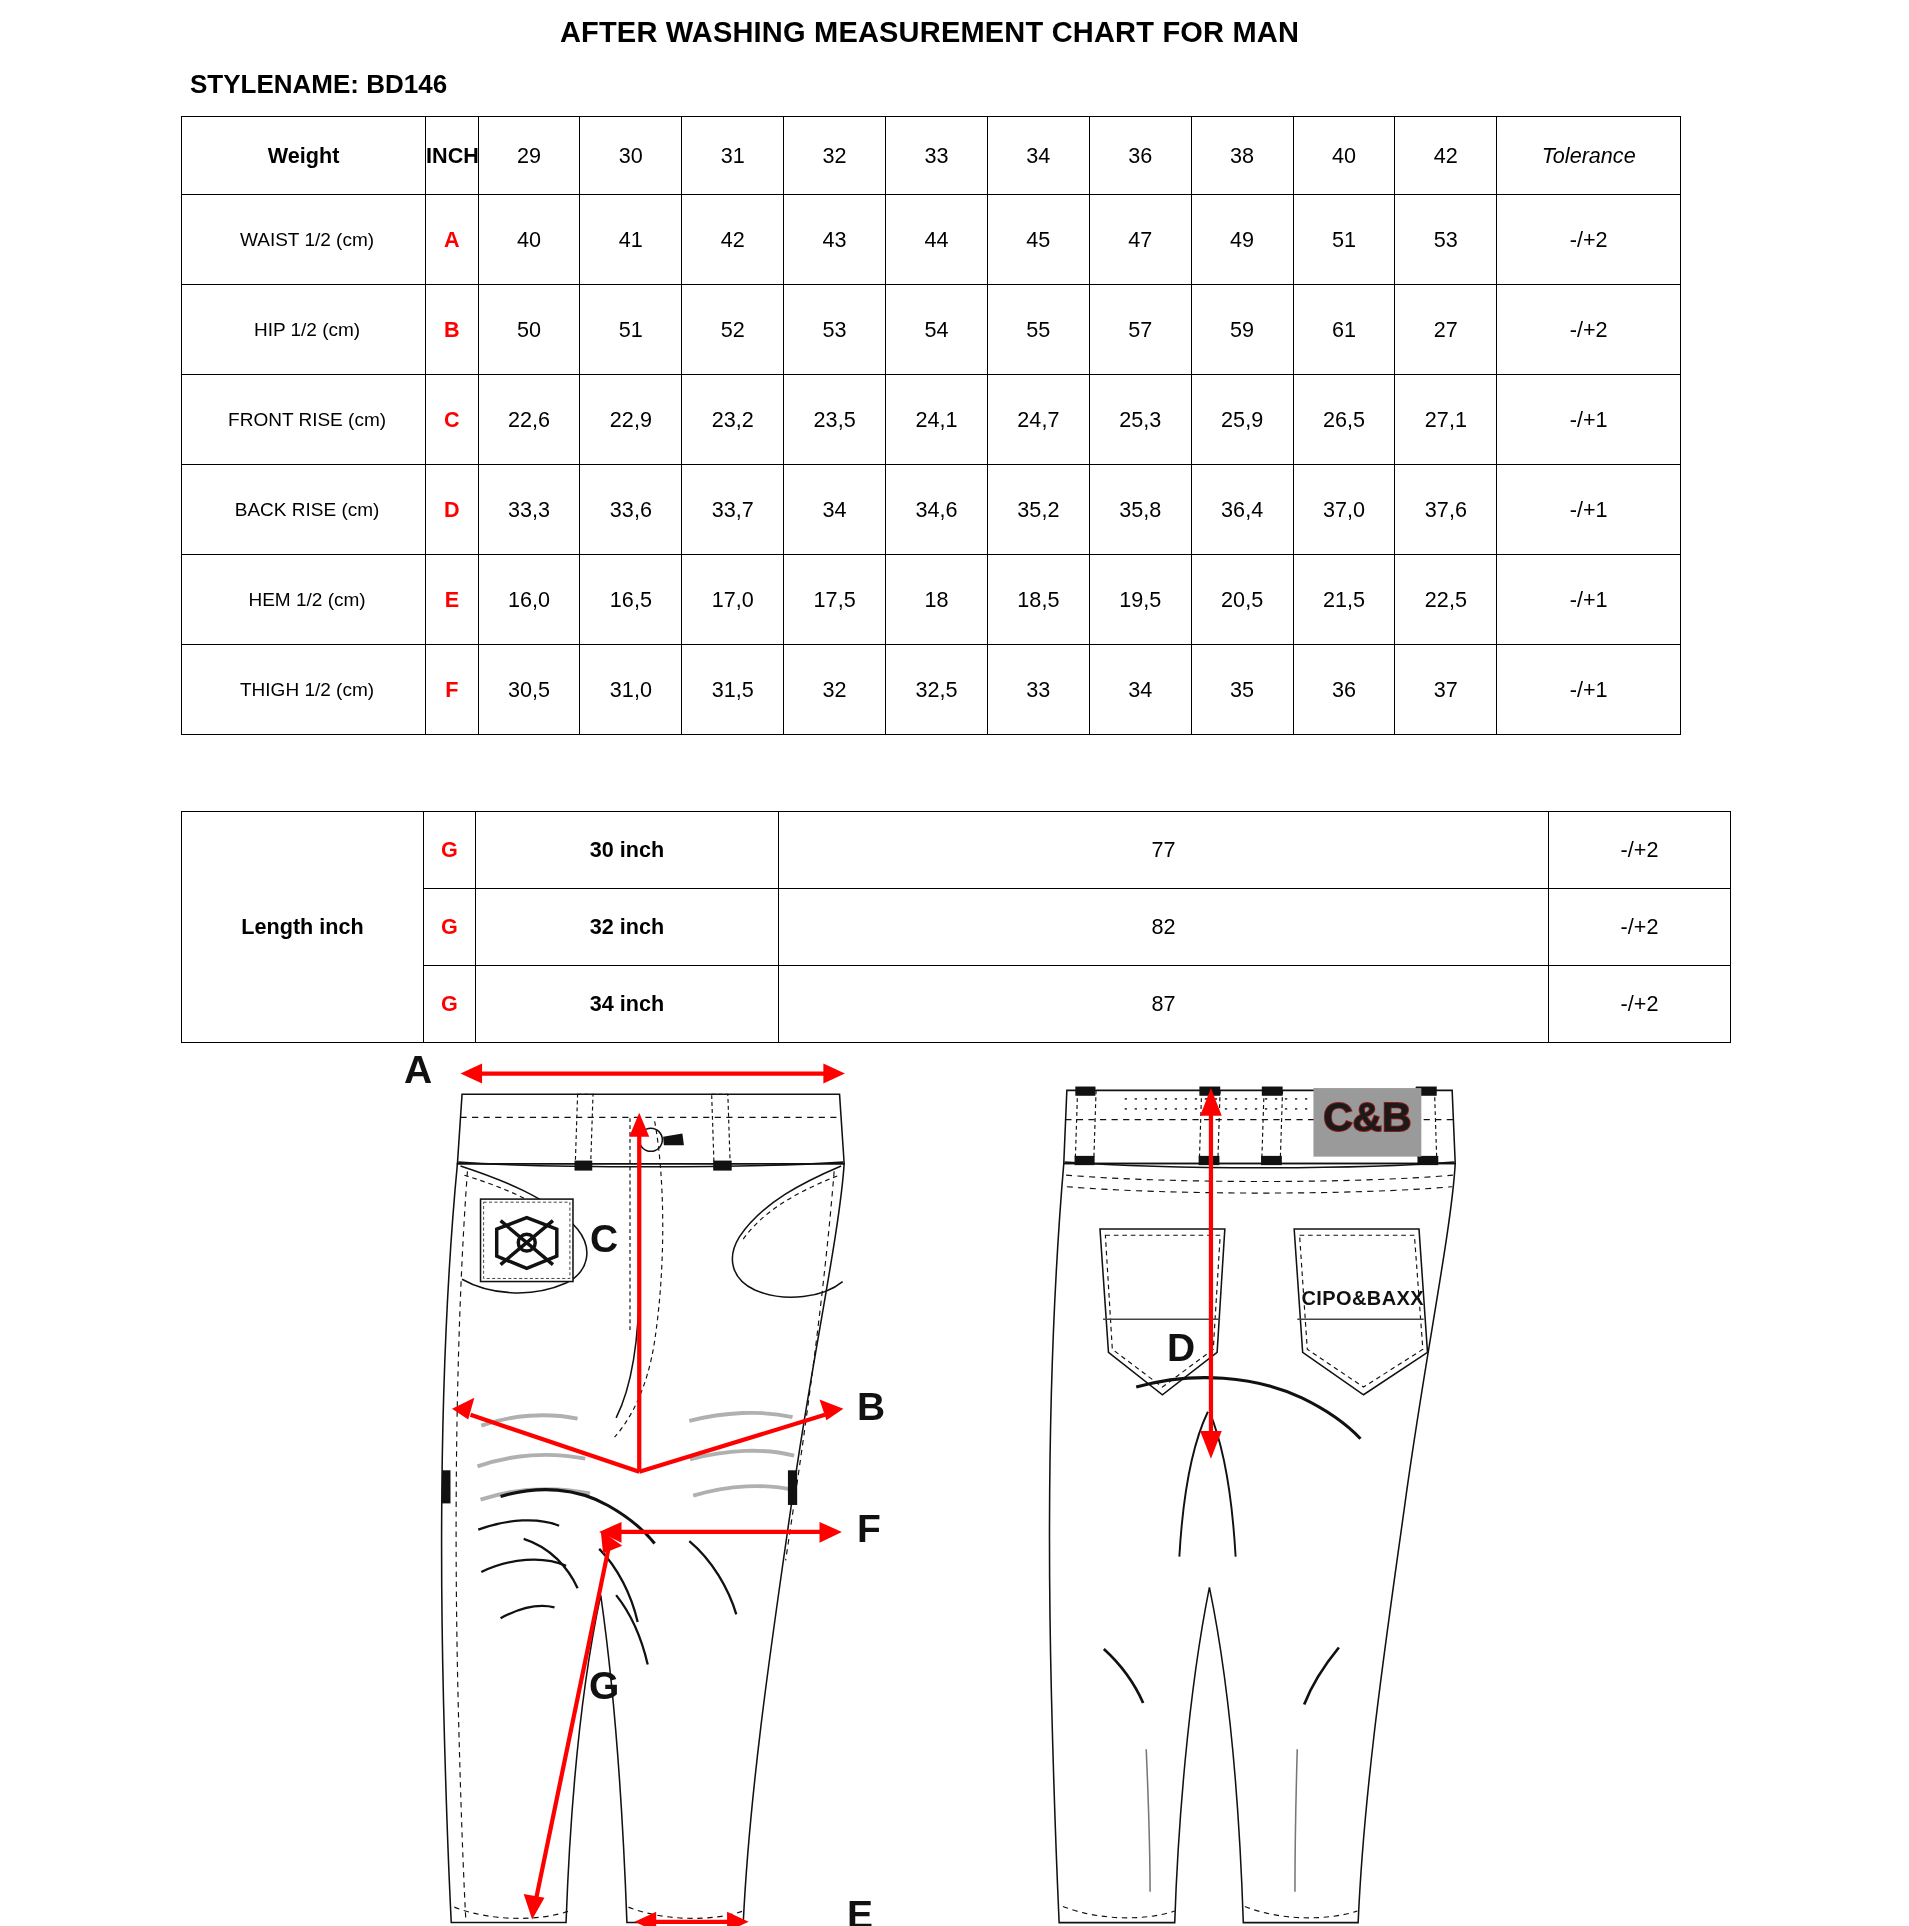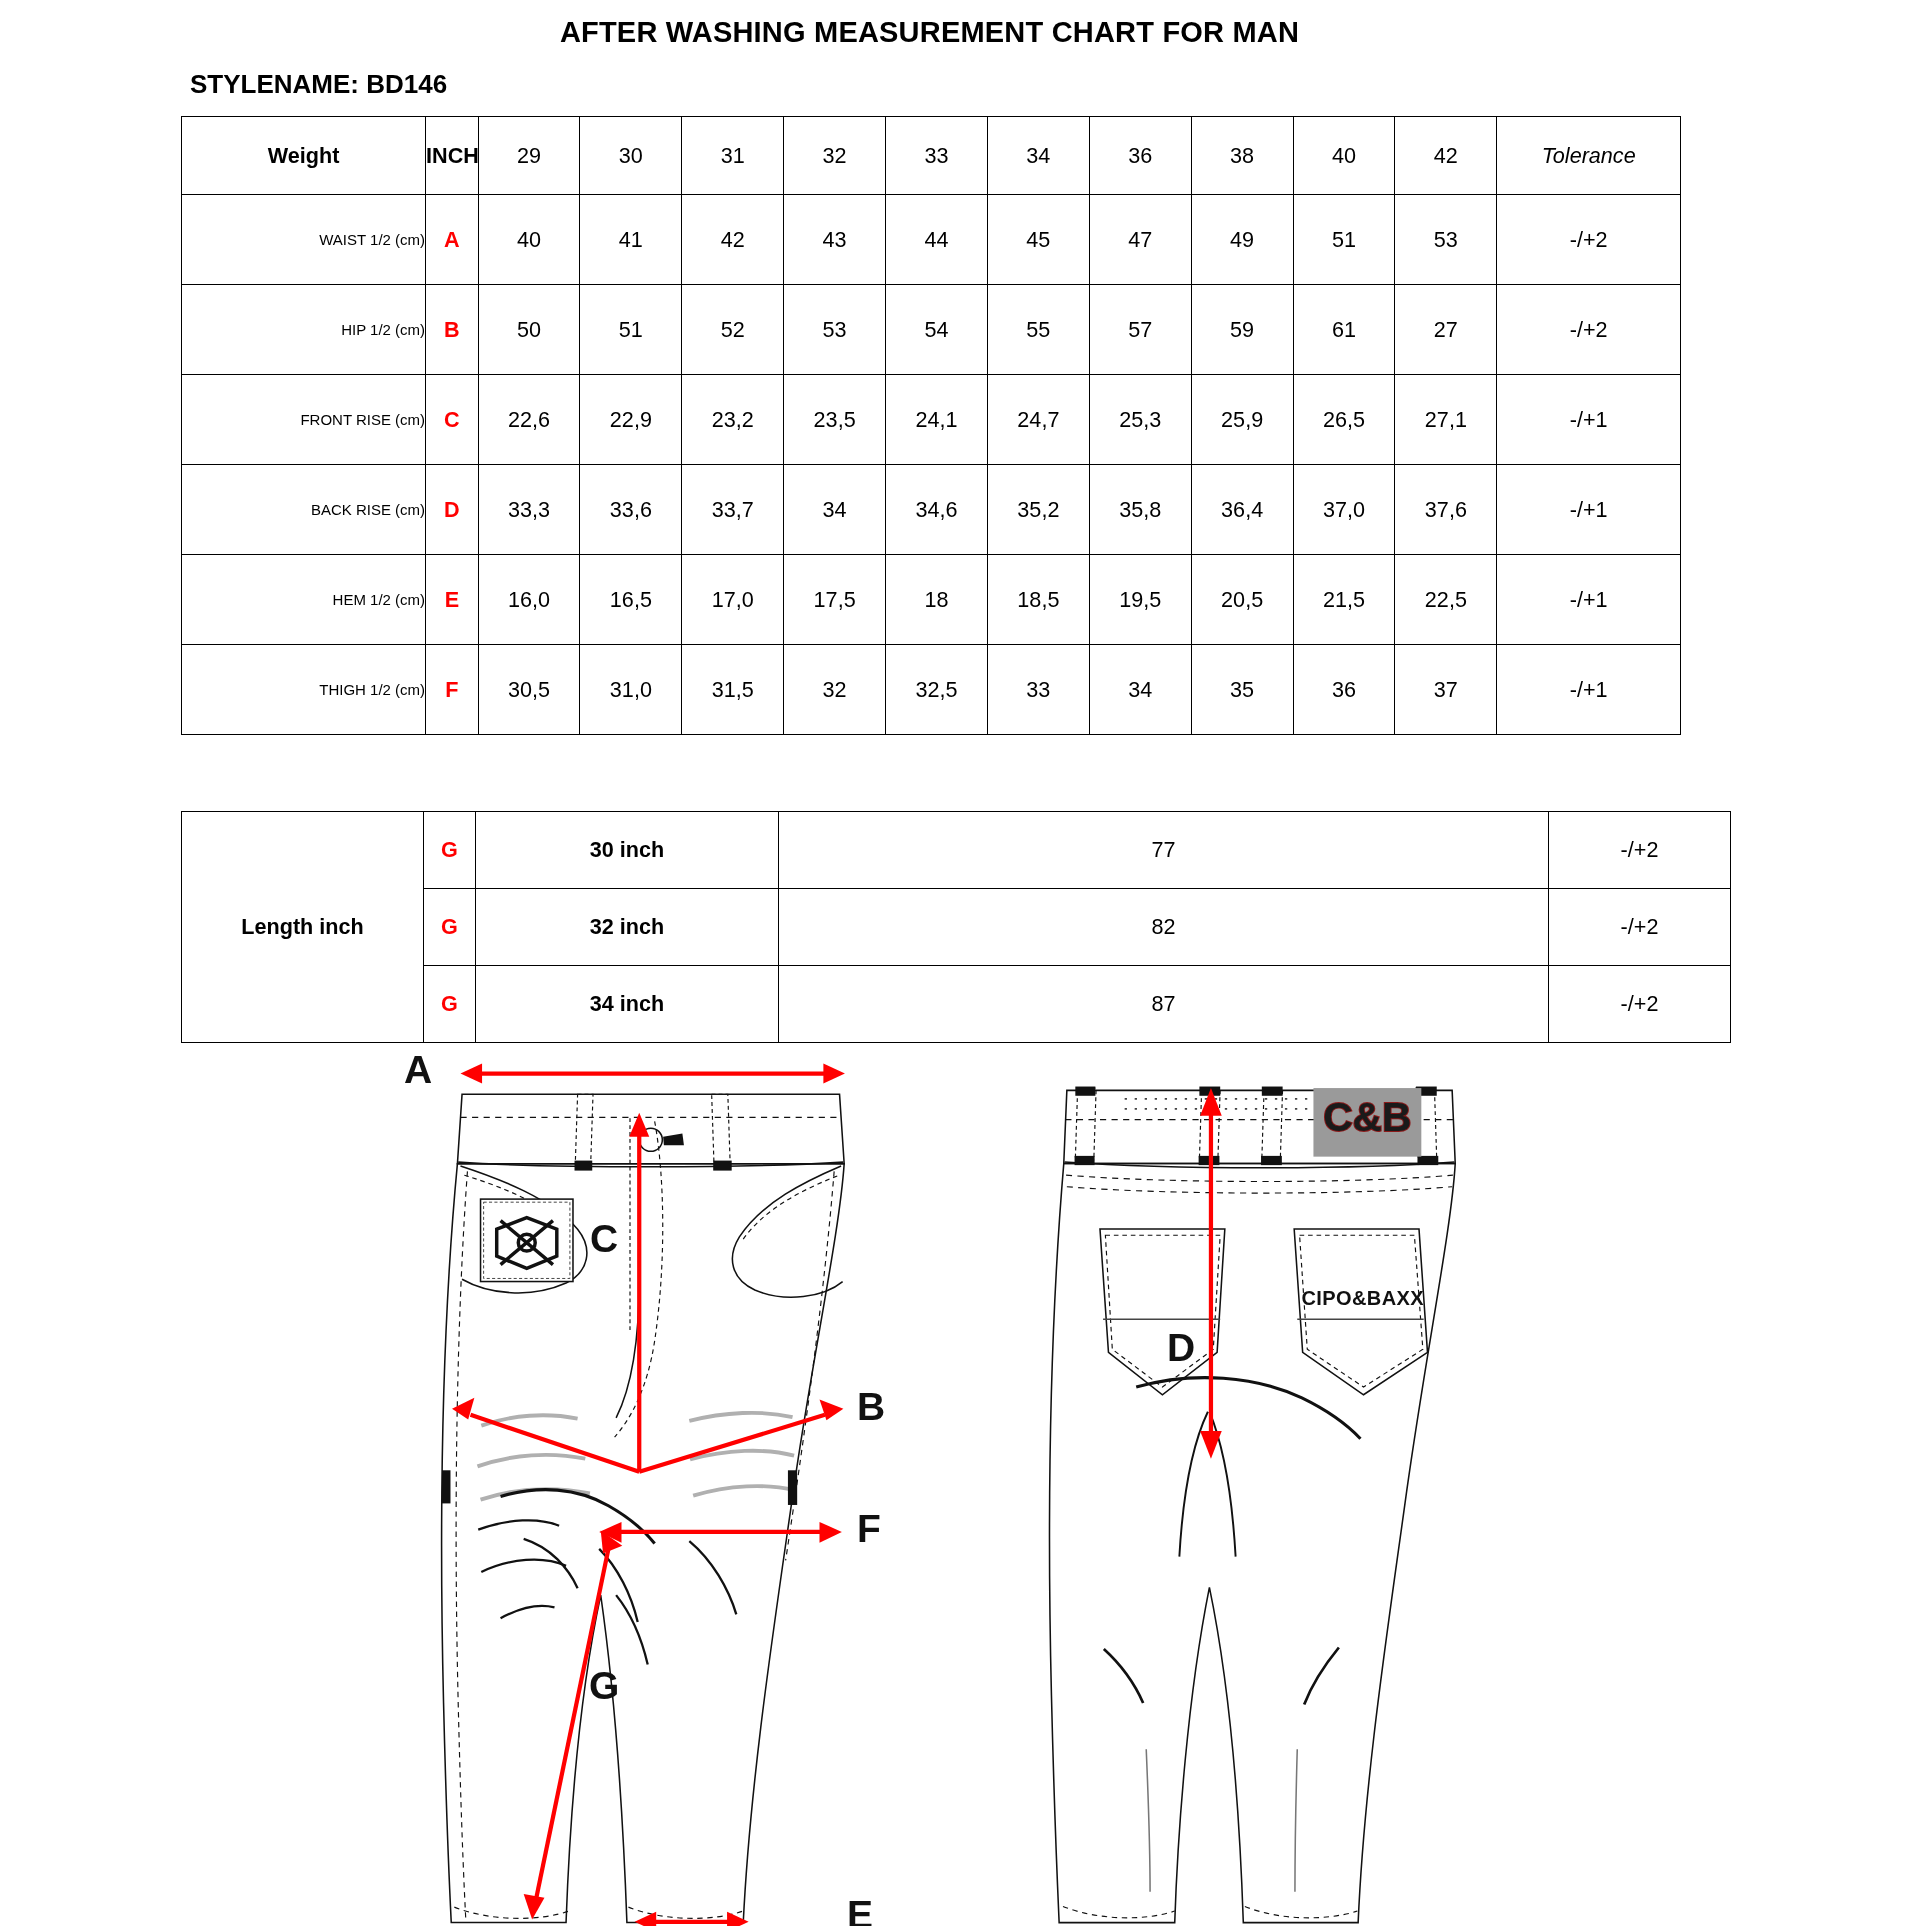--- a/index.html
+++ b/index.html
@@ -23,21 +23,21 @@
     width:1500px;
   }
   table.mtab td{
     border:1.2px solid #000;
     text-align:center;vertical-align:middle;
     font-size:21.6px;height:89px;padding:0;
     background:#fff;
   }
   table.mtab tr.hdr td{height:77px;}
   table.mtab td.lbl{
-    text-align:right;padding-left:7px;font-size:15px;
+    text-align:center;padding-left:7px;font-size:19px;
   }
   td.wcell{font-size:28px;font-weight:bold;text-align:left;padding-left:8.5px;}
   td.inchcell{font-size:18.5px;font-weight:bold;}
   td.letter{color:#ff0000;font-weight:bold;font-size:21.6px;}
   td.hl{background:#ffff00;}
   td.tol{font-size:21.6px;}
   td.hdnum{font-size:21.6px;}
   td.tolhdr{font-size:24px;font-style:italic;}
 
   

